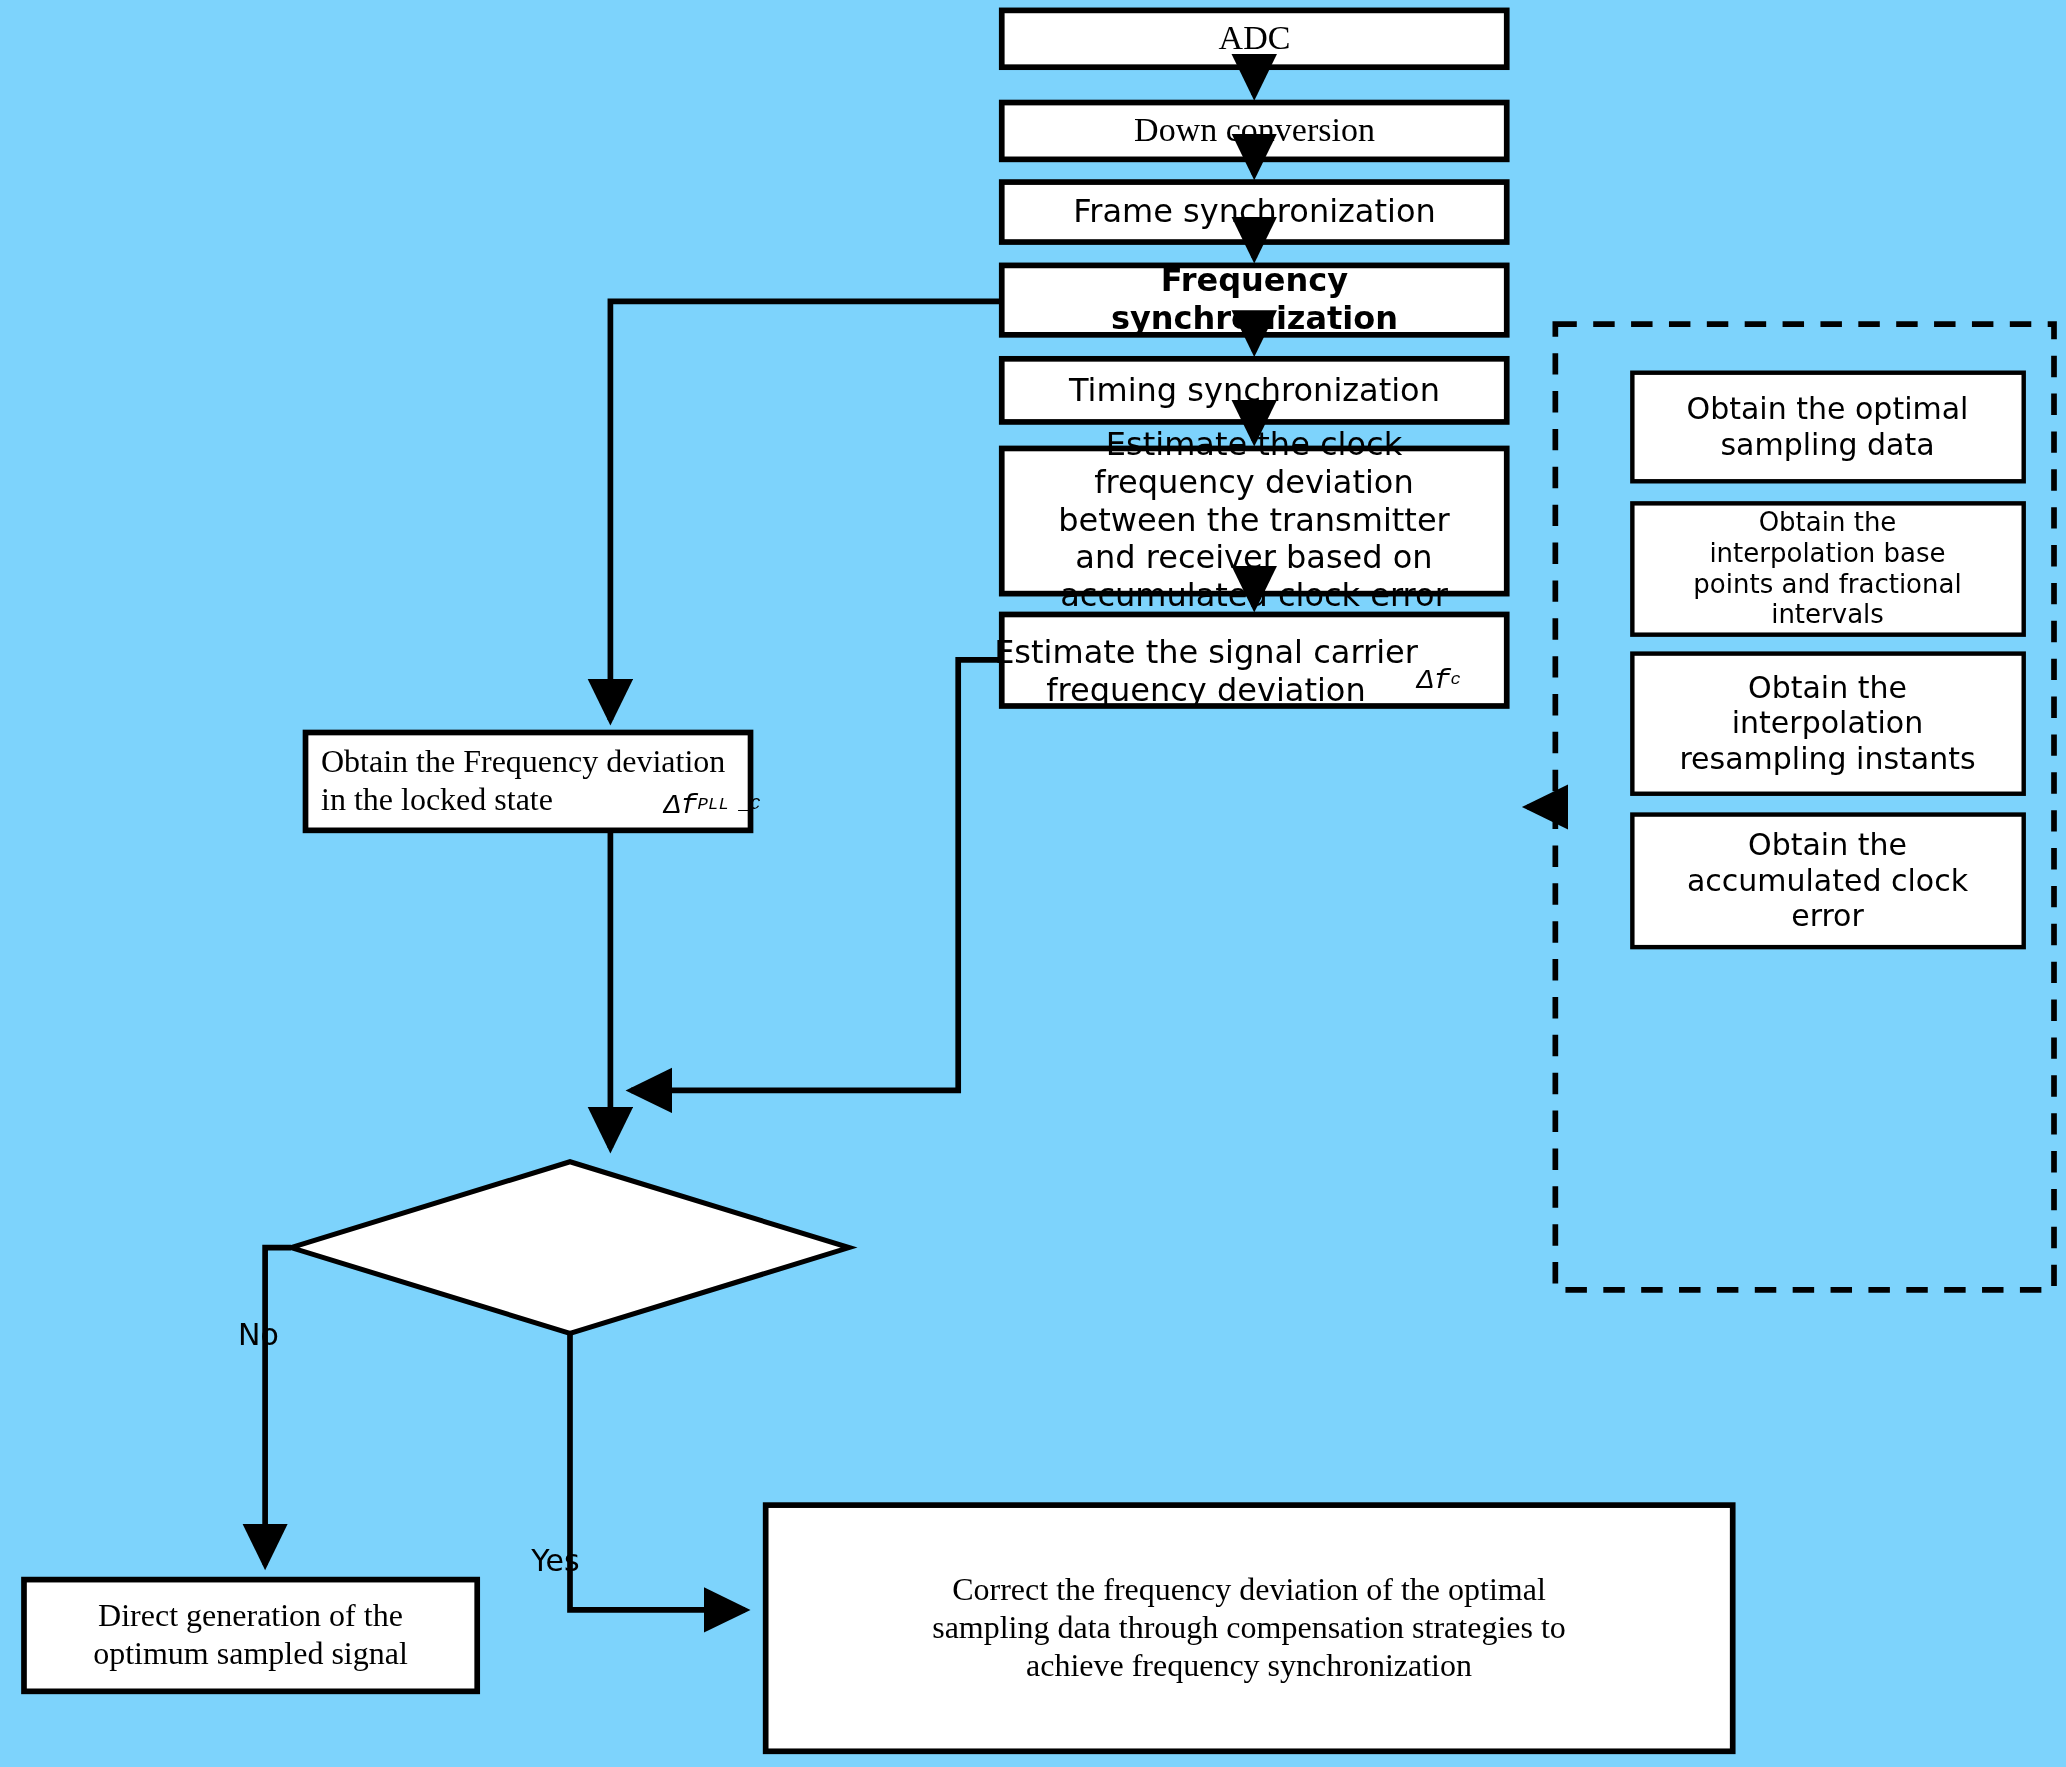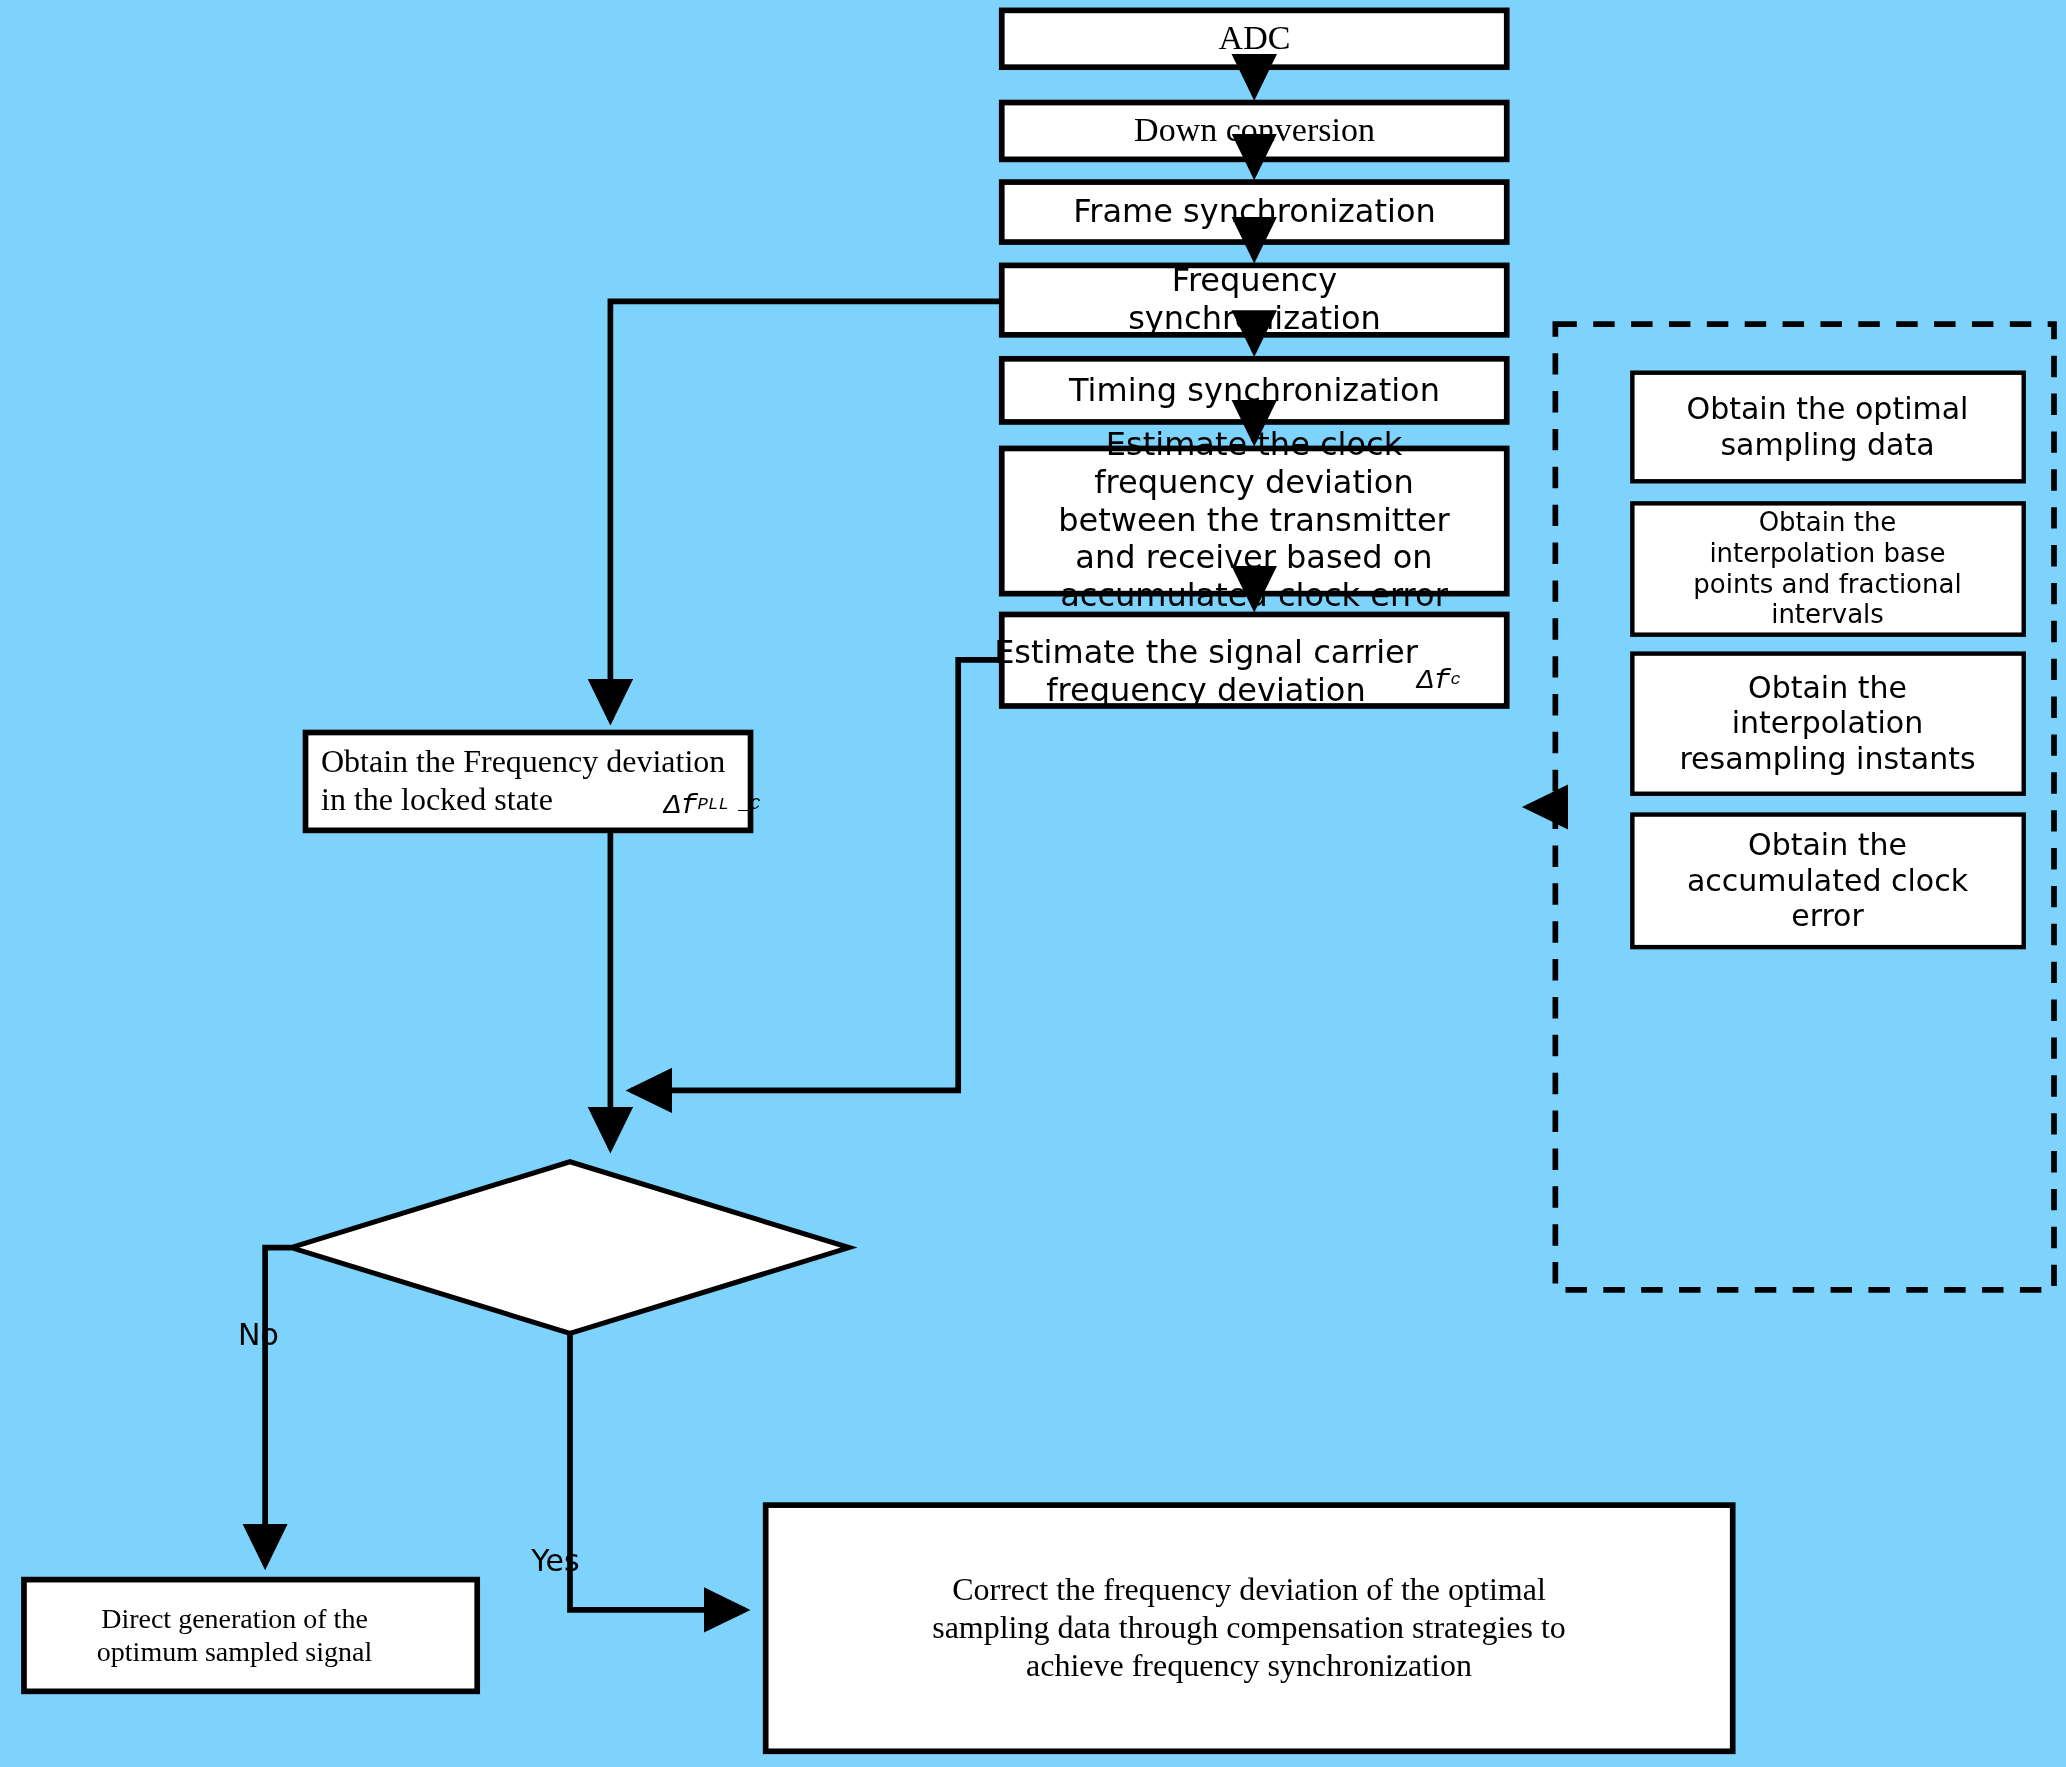--- a/index.html
+++ b/index.html
@@ -79,21 +79,21 @@
 
     <path class="conn" d="M903,2112 L903,2550 L1180,2550" marker-end="url(#ah)"></path>
   </svg>
 
   <div class="lbl serif" style="left:1002px;top:10px;width:505px;height:57px;font-size:34px;">ADC</div>
 
   <div class="lbl serif" style="left:1002px;top:102px;width:505px;height:57px;font-size:34px;">Down conversion</div>
 
   <div class="lbl sans" style="left:1002px;top:182px;width:505px;height:60px;font-size:32px;">Frame synchronization</div>
 
-  <div class="lbl sans" style="left:1002px;top:265px;width:505px;height:69px;font-size:32px;">Frequency
+  <div class="lbl sans" style="left:1002px;top:265px;width:505px;height:69px;font-size:32px;font-weight:bold;">Frequency
 synchronization</div>
 
   <div class="lbl sans" style="left:1002px;top:359px;width:505px;height:63px;font-size:32px;">Timing synchronization</div>
 
   <div class="lbl sans" style="left:1008px;top:448px;width:492px;height:145px;font-size:32px;">Estimate the clock
 frequency deviation
 between the transmitter
 and receiver based on
 accumulated clock error</div>
 
@@ -105,21 +105,21 @@
     <span>Δf</span><span class="sub">c</span>
   </div>
 
   <div class="lbl serif" style="left:321px;top:732px;width:429px;height:98px;font-size:32px;justify-content:flex-start;text-align:left;">Obtain the Frequency deviation
 in the locked state</div>
   <div class="lbl mathv" style="left:664px;top:787px;width:126px;height:37px;font-size:28px;justify-content:flex-start;">
     <span>Δf</span><span class="sub">PLL _C</span>
   </div>
 
 
-  <div class="lbl serif" style="left:8px;top:1579px;width:453px;height:112px;font-size:28px;">Direct generation of the
+  <div class="lbl serif" style="left:24px;top:1579px;width:453px;height:112px;font-size:32px;">Direct generation of the
 optimum sampled signal</div>
 
   <div class="lbl serif" style="left:778px;top:1505px;width:942px;height:246px;font-size:32px;">Correct the frequency deviation of the optimal
 sampling data through compensation strategies to
 achieve frequency synchronization</div>
 
   <div class="lbl sans" style="left:1632px;top:372px;width:391px;height:109px;font-size:30px;">Obtain the optimal
 sampling data</div>
   <div class="lbl sans" style="left:1632px;top:503px;width:391px;height:131px;font-size:26px;">Obtain the
 interpolation base

